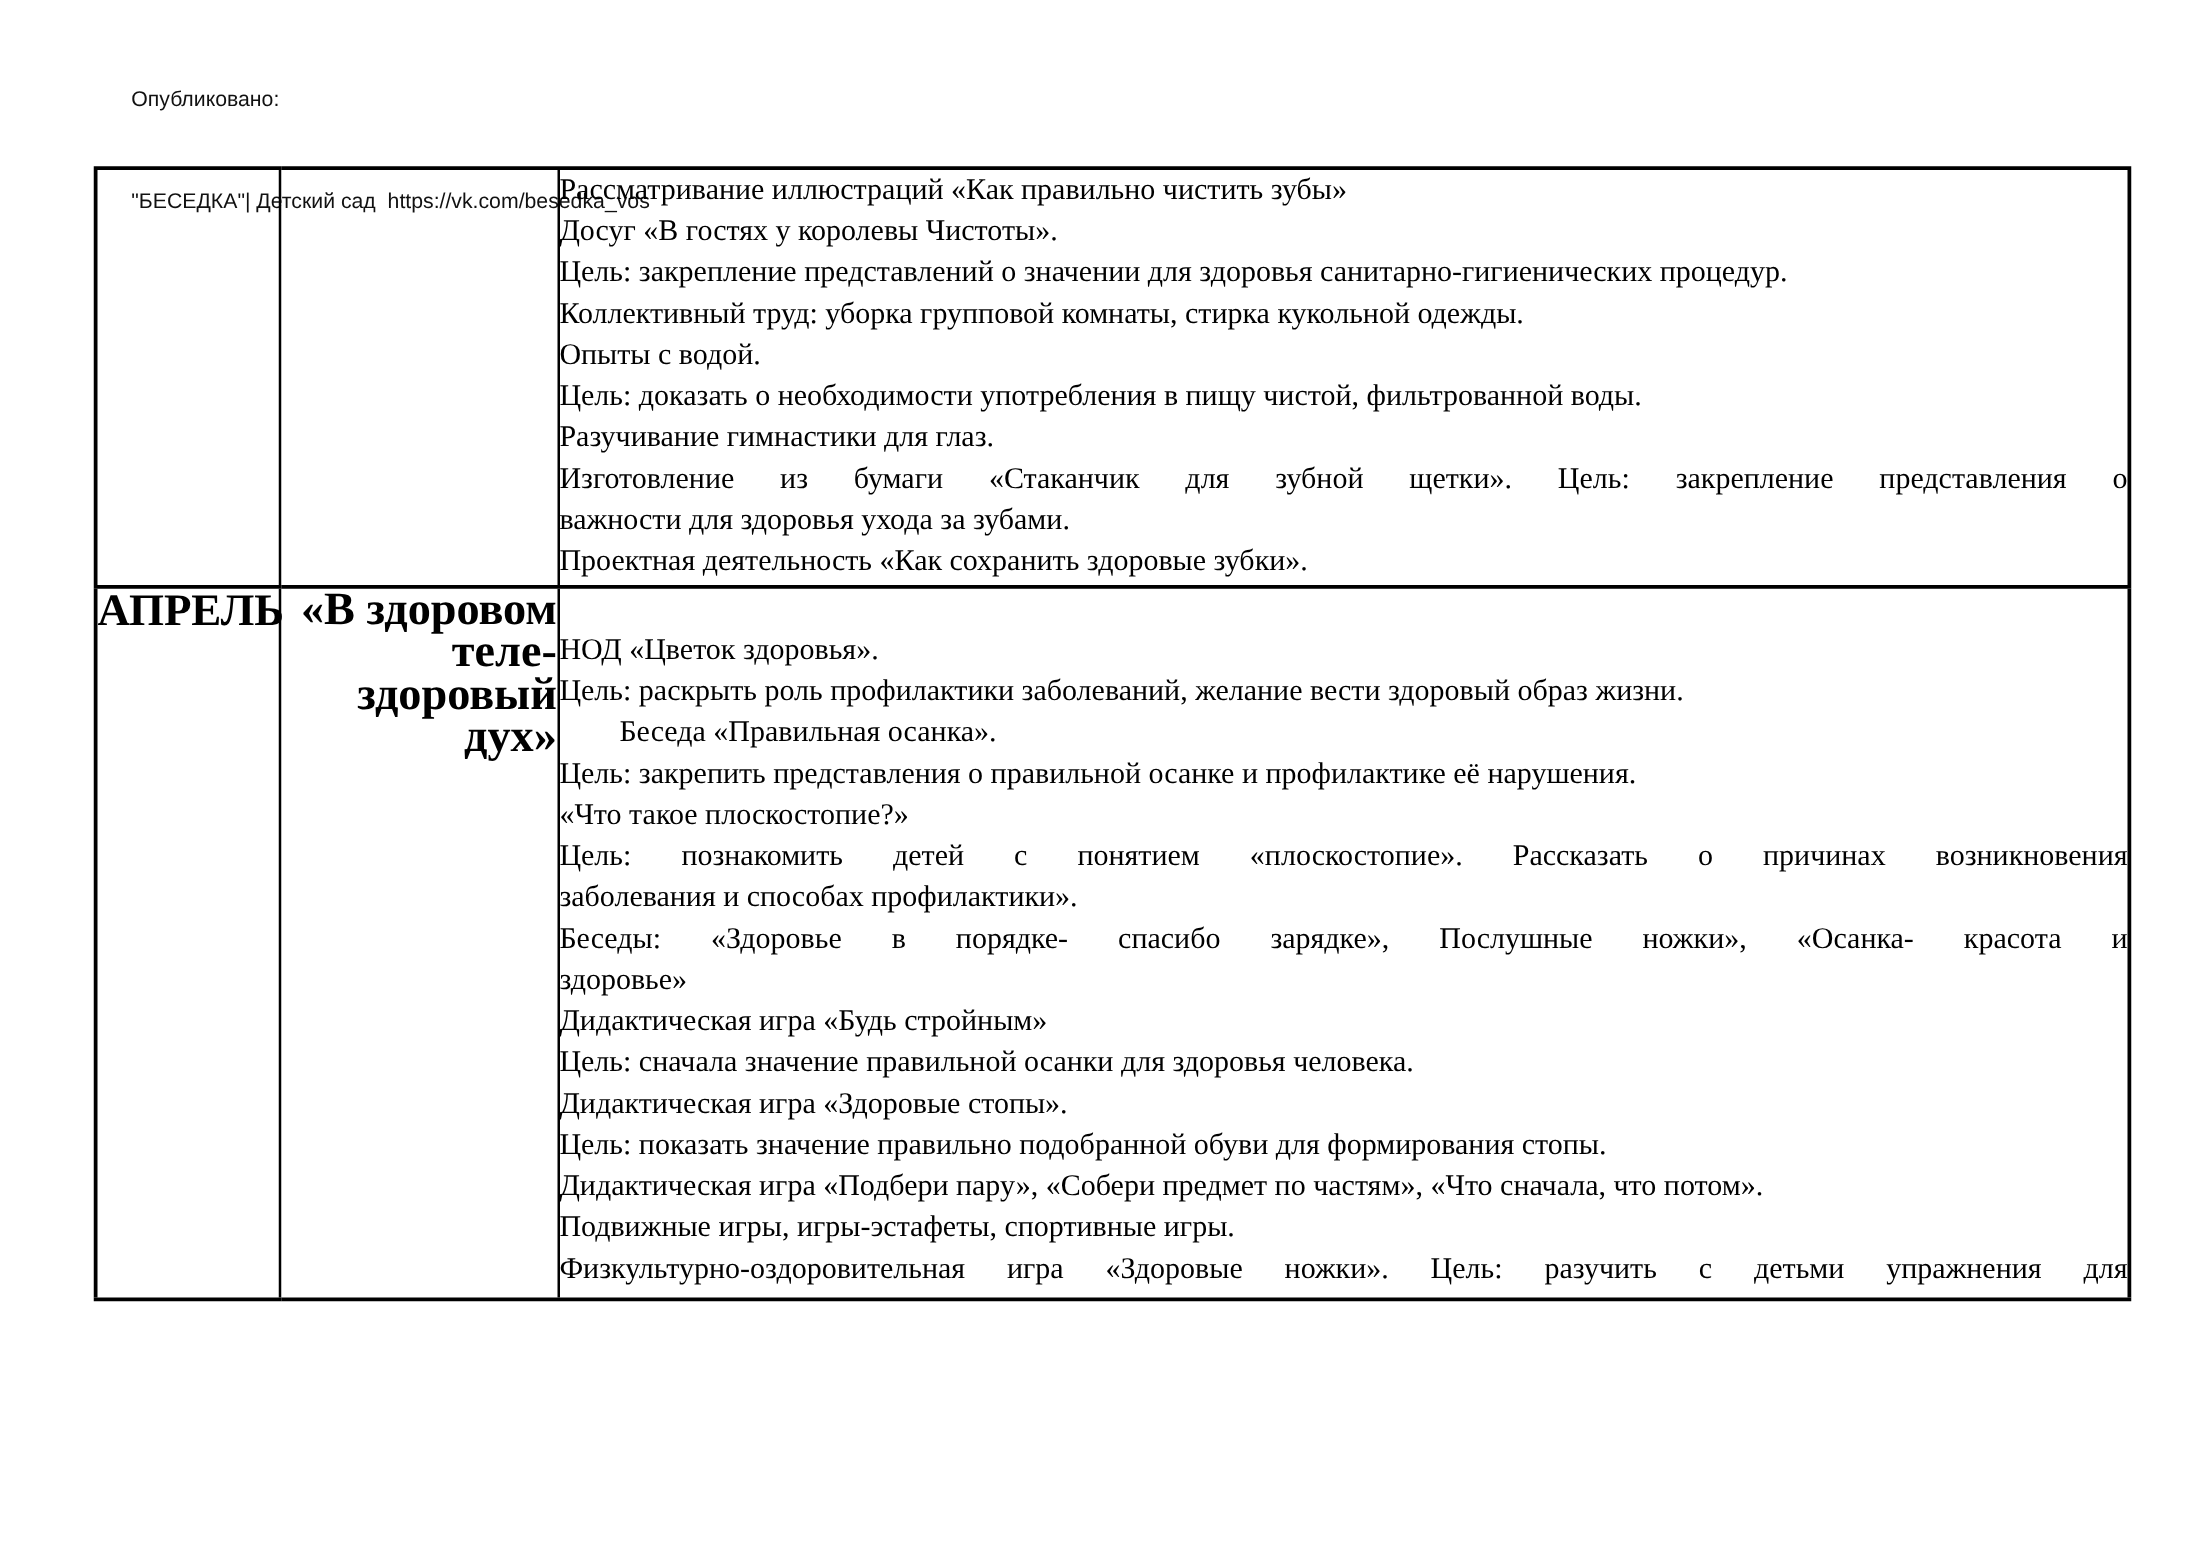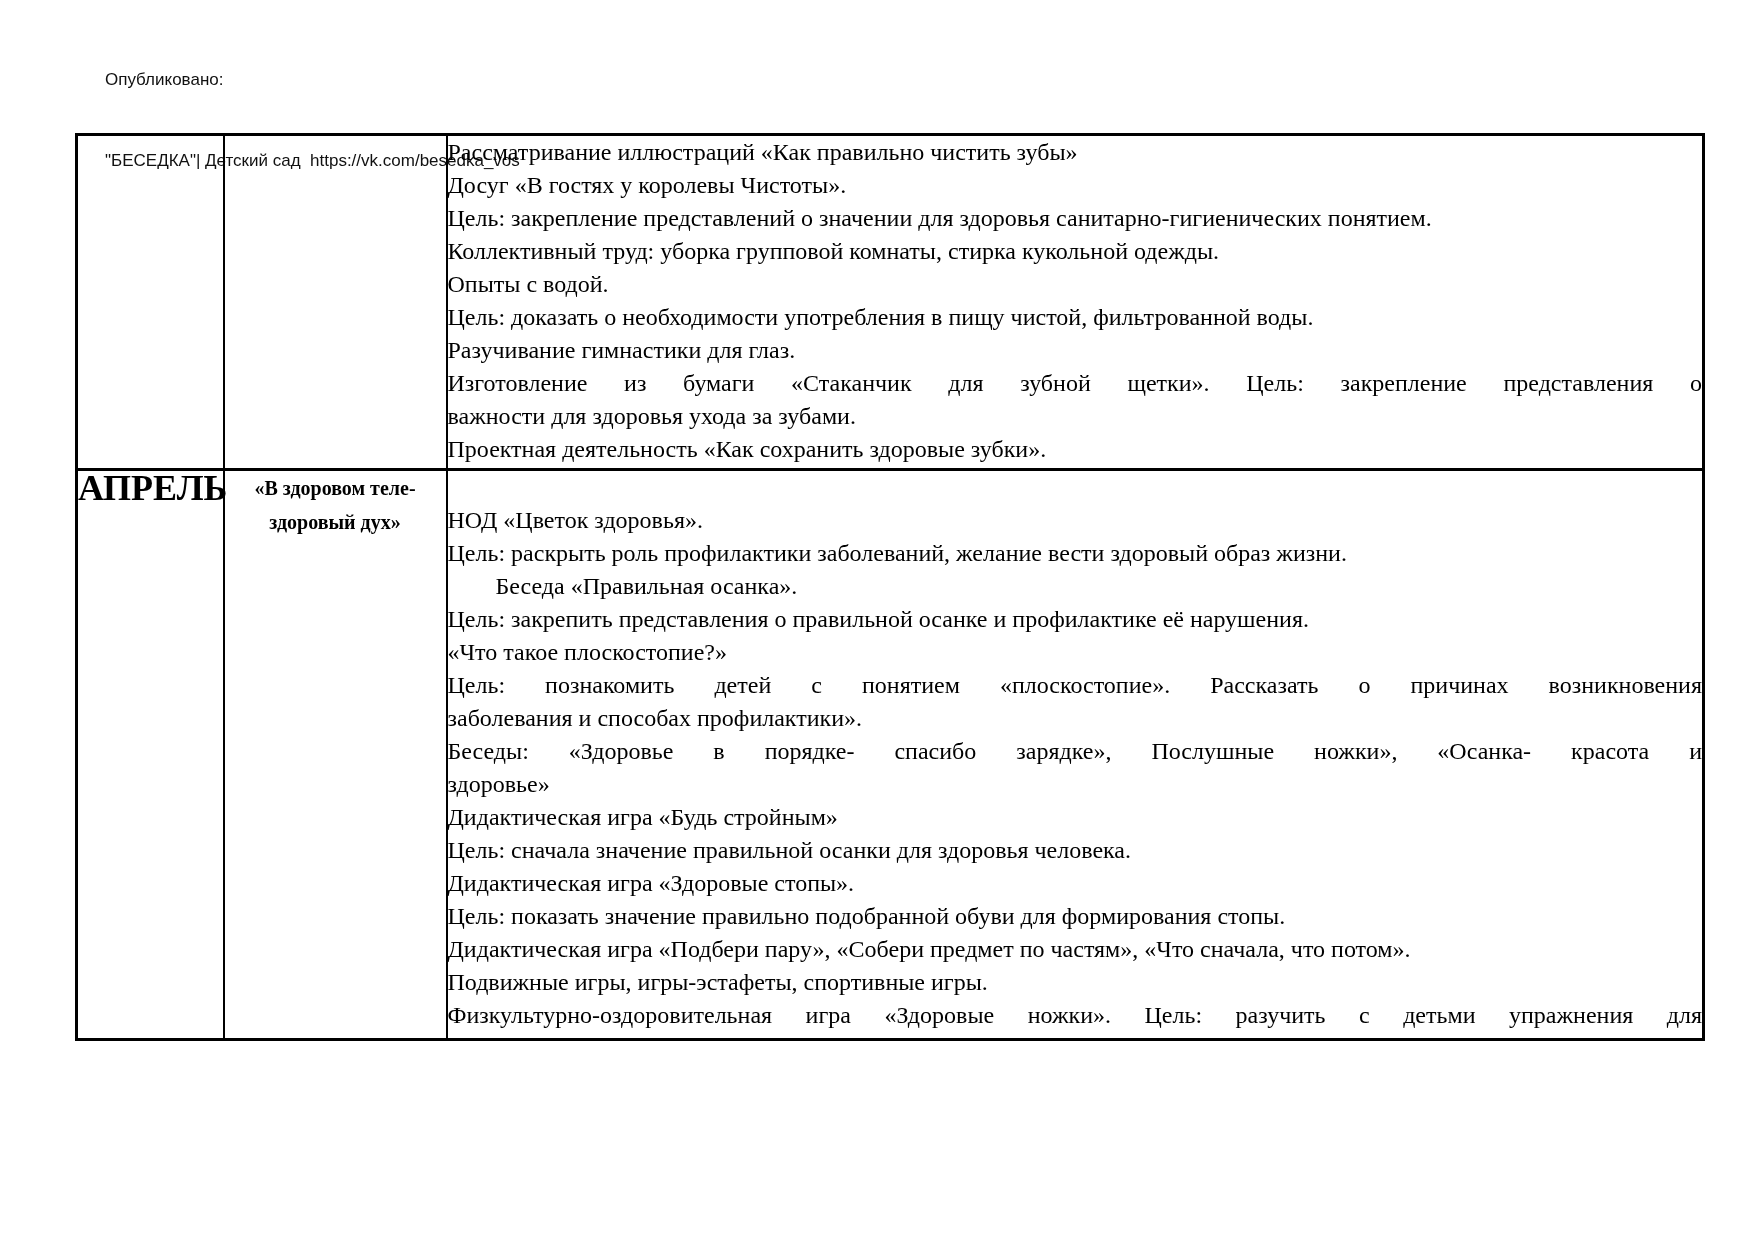--- a/index.html
+++ b/index.html
@@ -45,23 +45,23 @@
     padding: 0;
   }
   td.month-cell {
     text-align: center;
     font-weight: bold;
     font-size: 36px;
     line-height: 34px;
     padding-top: 8px;
   }
   td.theme-cell {
-    text-align: center;
+    text-align: right;
     font-weight: bold;
-    font-size: 20px;
+    font-size: 37px;
     line-height: 34px;
     padding: 8px 5px 0 5px;
   }
   td.act-cell {
     padding: 2px 10px 0 12px;
   }
   .act-cell p {
     margin: 0;
     font-size: 24px;
     line-height: 33px;
@@ -92,21 +92,21 @@
       <col style="width:223px">
       <col style="width:1257px">
     </colgroup>
     <tbody>
         <tr style="height:335px;">
       <td class="month-cell"></td>
       <td class="theme-cell"></td>
       <td class="act-cell">
         <p>Рассматривание иллюстраций «Как правильно чистить зубы»</p>
         <p>Досуг «В гостях у королевы Чистоты».</p>
-        <p>Цель: закрепление представлений о значении для здоровья санитарно-гигиенических понятием.</p>
+        <p>Цель: закрепление представлений о значении для здоровья санитарно-гигиенических процедур.</p>
         <p>Коллективный труд: уборка групповой комнаты, стирка кукольной одежды.</p>
         <p>Опыты с водой.</p>
         <p>Цель: доказать о необходимости употребления в пищу чистой, фильтрованной воды.</p>
         <p>Разучивание гимнастики для глаз.</p>
         <p class="stretch">Изготовление из бумаги «Стаканчик для зубной щетки». Цель: закрепление представления о</p>
         <p>важности для здоровья ухода за зубами.</p>
         <p>Проектная деятельность «Как сохранить здоровые зубки».</p>
       </td>
     </tr>
     <tr style="height:570px;">

